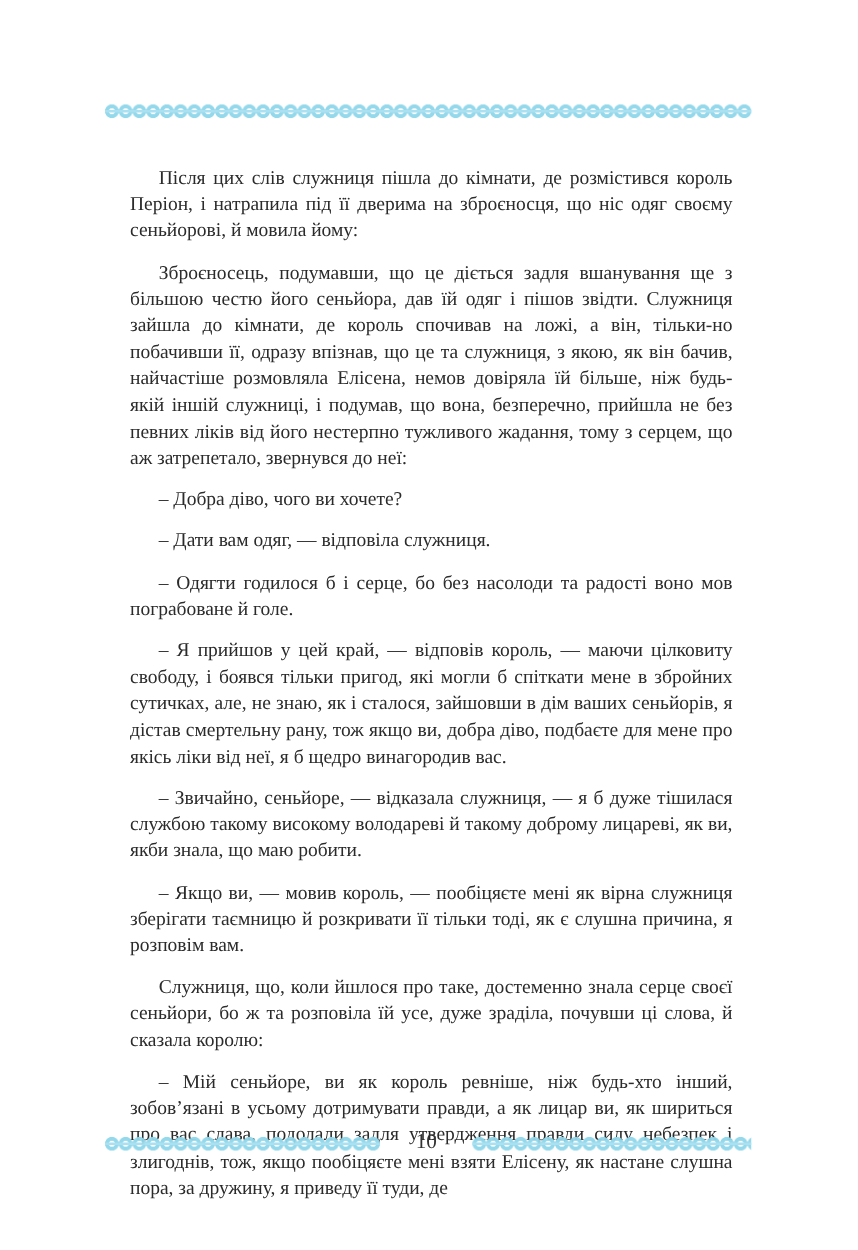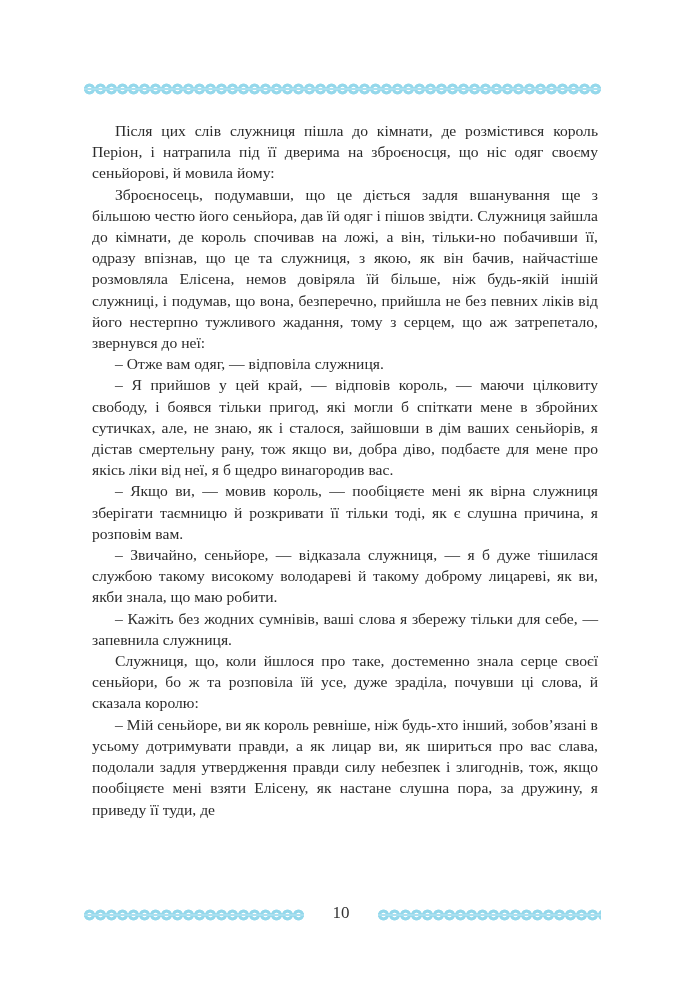--- a/index.html
+++ b/index.html
@@ -27,34 +27,35 @@
     .page-num {
       position: absolute; left: 304px; width: 74px; top: 903px; text-align: center;
       font-family: "Liberation Serif", serif; font-size: 17px; color: #333;
     }
     .text {
       position: absolute; left: 92px; top: 120px; width: 506px;
       font-family: "Liberation Serif", serif;
       font-size: 15.6px; line-height: 21.2px; text-align: justify;
       hyphens: manual;
     }
-    .text p { margin: 0; text-indent: 23px; }
+    .text p { margin: 12px; text-indent: 23px; }
   </style>
 </head>
 <body>
 
 <div class="ornament" id="orn-top"></div>
 
 <div class="text">
   <p>Після цих слів служниця пішла до кімнати, де розмістився король Періон, і натрапила під її дверима на зброєносця, що ніс одяг своєму сеньйорові, й мовила йому:</p>
   <p>Зброєносець, подумавши, що це діється задля вшанування ще з більшою честю його сеньйора, дав їй одяг і пішов звідти. Служниця зайшла до кімнати, де король спочивав на ложі, а він, тільки-но побачивши її, одразу впізнав, що це та служниця, з якою, як він бачив, найчастіше розмовляла Елісена, немов довіряла їй більше, ніж будь-якій іншій служниці, і подумав, що вона, безперечно, прийшла не без певних ліків від його нестерпно тужливого жадання, тому з серцем, що аж затрепетало, звернувся до неї:</p>
-  <p>– Отже вам одяг, — відповіла служниця.</p>
+  <p>– Добра діво, чого ви хочете?</p>
+  <p>– Дати вам одяг, — відповіла служниця.</p>
+  <p>– Одягти годилося б і серце, бо без насолоди та радості воно мов пограбоване й голе.</p>
   <p>– Я прийшов у цей край, — відповів король, — маючи цілковиту свободу, і боявся тільки пригод, які могли б спіткати мене в збройних сутичках, але, не знаю, як і сталося, зайшовши в дім ваших сеньйорів, я дістав смертельну рану, тож якщо ви, добра діво, подбаєте для мене про якісь ліки від неї, я б щедро винагородив вас.</p>
+  <p>– Звичайно, сеньйоре, — відказала служниця, — я б дуже тішилася службою такому високому володареві й такому доброму лицареві, як ви, якби знала, що маю робити.</p>
   <p>– Якщо ви, — мовив король, — пообіцяєте мені як вірна служниця зберігати таємницю й розкривати її тільки тоді, як є слушна причина, я розповім вам.</p>
-  <p>– Звичайно, сеньйоре, — відказала служниця, — я б дуже тішилася службою такому високому володареві й такому доброму лицареві, як ви, якби знала, що маю робити.</p>
-  <p>– Кажіть без жодних сумнівів, ваші слова я збережу тільки для себе, — запевнила служниця.</p>
   <p>Служниця, що, коли йшлося про таке, достеменно знала серце своєї сеньйори, бо ж та розповіла їй усе, дуже зраділа, почувши ці слова, й сказала королю:</p>
   <p>– Мій сеньйоре, ви як король ревніше, ніж будь-хто інший, зобов’язані в усьому дотримувати правди, а як лицар ви, як шириться про вас слава, подолали задля утвердження правди силу небезпек і злигоднів, тож, якщо пообіцяєте мені взяти Елісену, як настане слушна пора, за дружину, я приведу її туди, де</p>
 </div>
 
 <div class="ornament" id="orn-bl"></div>
 <div class="page-num">10</div>
 <div class="ornament" id="orn-br"></div>
 
 </body></html>

